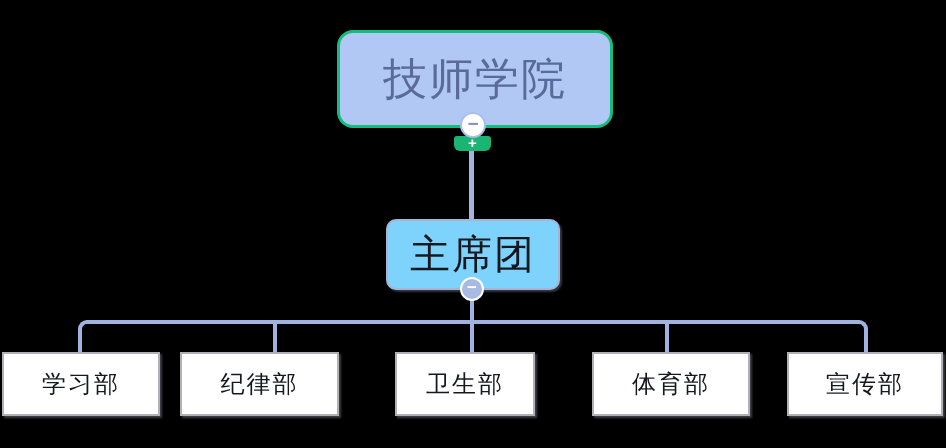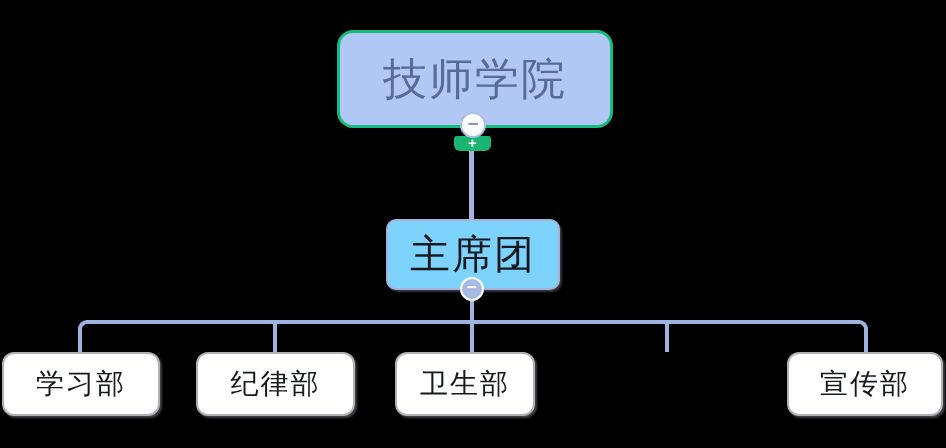--- a/index.html
+++ b/index.html
@@ -18,26 +18,26 @@
     color:#5a6b9b; font-size:44px; z-index:2;
   }
   .node-branch {
     left:386px; top:219px; width:174px; height:71px;
     background:#7dd3fc; border:2px solid #a7b3d8; border-radius:10px;
     color:#15181f; font-size:40px; z-index:2;
     box-shadow:2px 2px 2px rgba(120,125,140,0.45);
   }
   .node-leaf {
     top:352px; height:64px;
-    background:#ffffff; border:2px solid #b0b0b6; border-radius:12px;
-    color:#15181f; font-size:28px; z-index:2;
+    background:#ffffff; border:2px solid #b0b0b6; border-radius:0;
+    color:#15181f; font-size:24px; z-index:2;
     box-shadow:2px 2px 2px rgba(128,128,140,0.5);
   }
   .leaf-1 { left:2px;   width:158px; }
-  .leaf-2 { left:196px; width:159px; }
+  .leaf-2 { left:180px; width:159px; }
   .leaf-3 { left:395px; width:140px; }
   .leaf-4 { left:592px; width:158px; }
   .leaf-5 { left:787px; width:156px; }
 
   .line { position:absolute; background:#a5b4dc; z-index:1; }
   .trunk-root   { left:469px; top:150px; width:5px; height:70px; }
   .trunk-branch { left:470px; top:299px; width:4px; height:53px; background:#a0b2e0; }
   .h-line       { left:86px;  top:320px; width:774px; height:4px; background:#a0b2e0; }
   .corner { position:absolute; box-sizing:border-box; background:transparent; z-index:1; }
   .corner-left  { left:78px;  top:320px; width:10px; height:32px;
@@ -107,17 +107,20 @@
 
   <div class="node node-leaf leaf-1">
     <span>学习部</span>
   </div>
   <div class="node node-leaf leaf-2">
     <span>纪律部</span>
   </div>
   <div class="node node-leaf leaf-3">
     <span>卫生部</span>
   </div>
+  <div class="node node-leaf leaf-4">
+    <span>体育部</span>
+  </div>
   <div class="node node-leaf leaf-5">
     <span>宣传部</span>
   </div>
 
 </div>
 
 </body></html>

